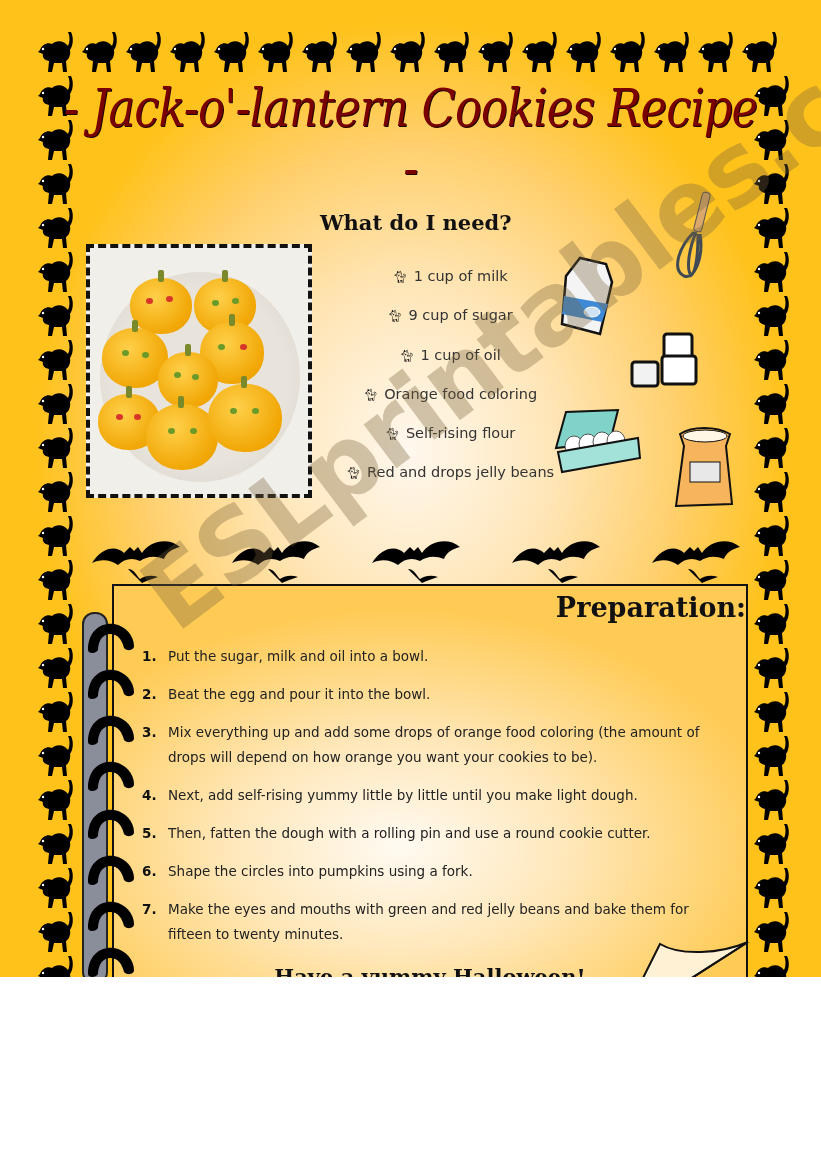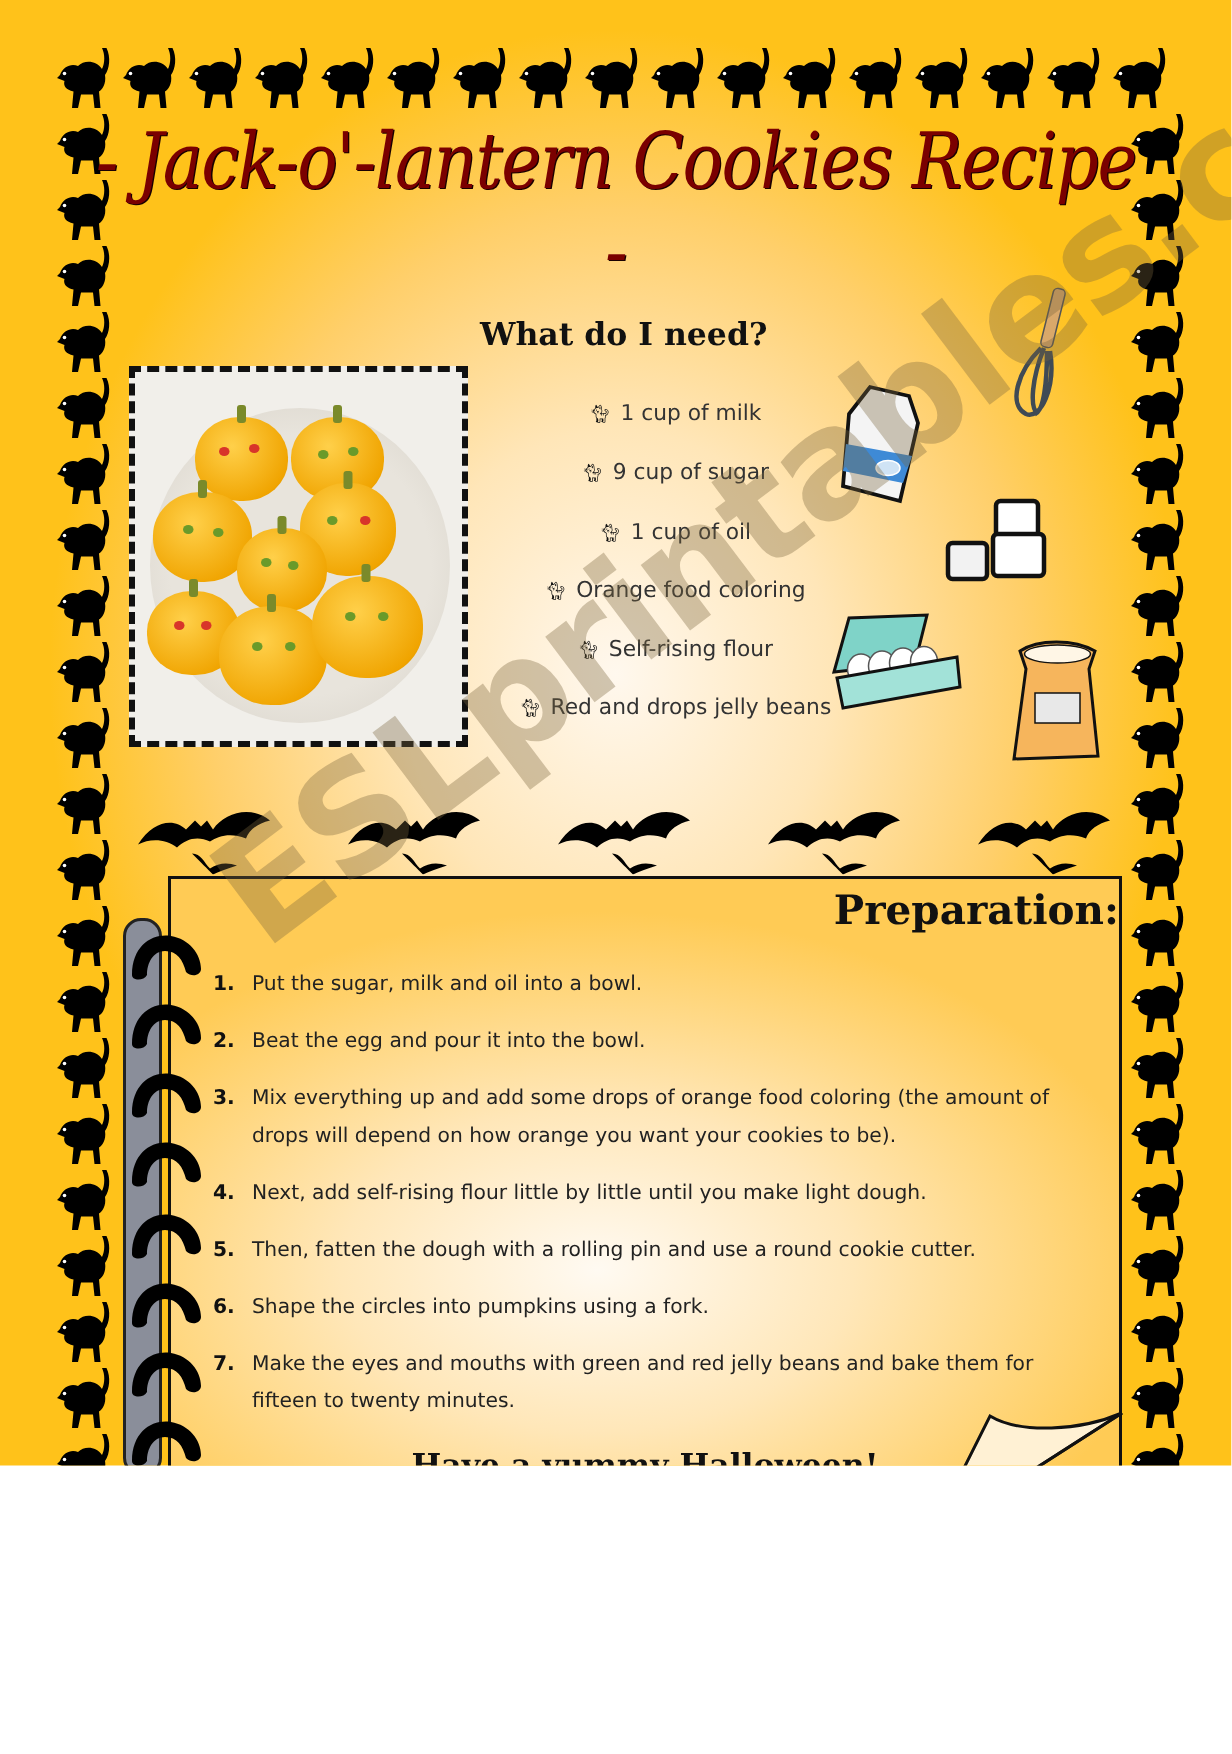--- a/index.html
+++ b/index.html
@@ -433,21 +433,21 @@
         <use href="#bat"></use>
       </svg>
   </div>
 
   <div class="prep-box">
     <div class="prep-h">Preparation:</div>
     <ol class="steps">
       <li><span class="num">1.</span><span>Put the sugar, milk and oil into a bowl.</span></li>
       <li><span class="num">2.</span><span>Beat the egg and pour it into the bowl.</span></li>
       <li><span class="num">3.</span><span>Mix everything up and add some drops of orange food coloring (the amount of drops will depend on how orange you want your cookies to be).</span></li>
-      <li><span class="num">4.</span><span>Next, add self-rising flour little by little until you make light dough.</span></li>
+      <li><span class="num">4.</span><span>Next, add self-rising yummy little by little until you make light dough.</span></li>
       <li><span class="num">5.</span><span>Then, fatten the dough with a rolling pin and use a round cookie cutter.</span></li>
       <li><span class="num">6.</span><span>Shape the circles into pumpkins using a fork.</span></li>
       <li><span class="num">7.</span><span>Make the eyes and mouths with green and red jelly beans and bake them for fifteen to twenty minutes.</span></li>
     </ol>
     <div class="closing">Have a yummy Halloween!</div>
   </div>
 
   <svg class="curl" width="132" height="90" viewBox="0 0 132 90">
     <path d="M0 86 L40 6 C60 18 100 16 128 4 Z" fill="#fff1d4" stroke="#111" stroke-width="2"></path>
     <path d="M0 86 L128 4" stroke="#111" stroke-width="2"></path>

